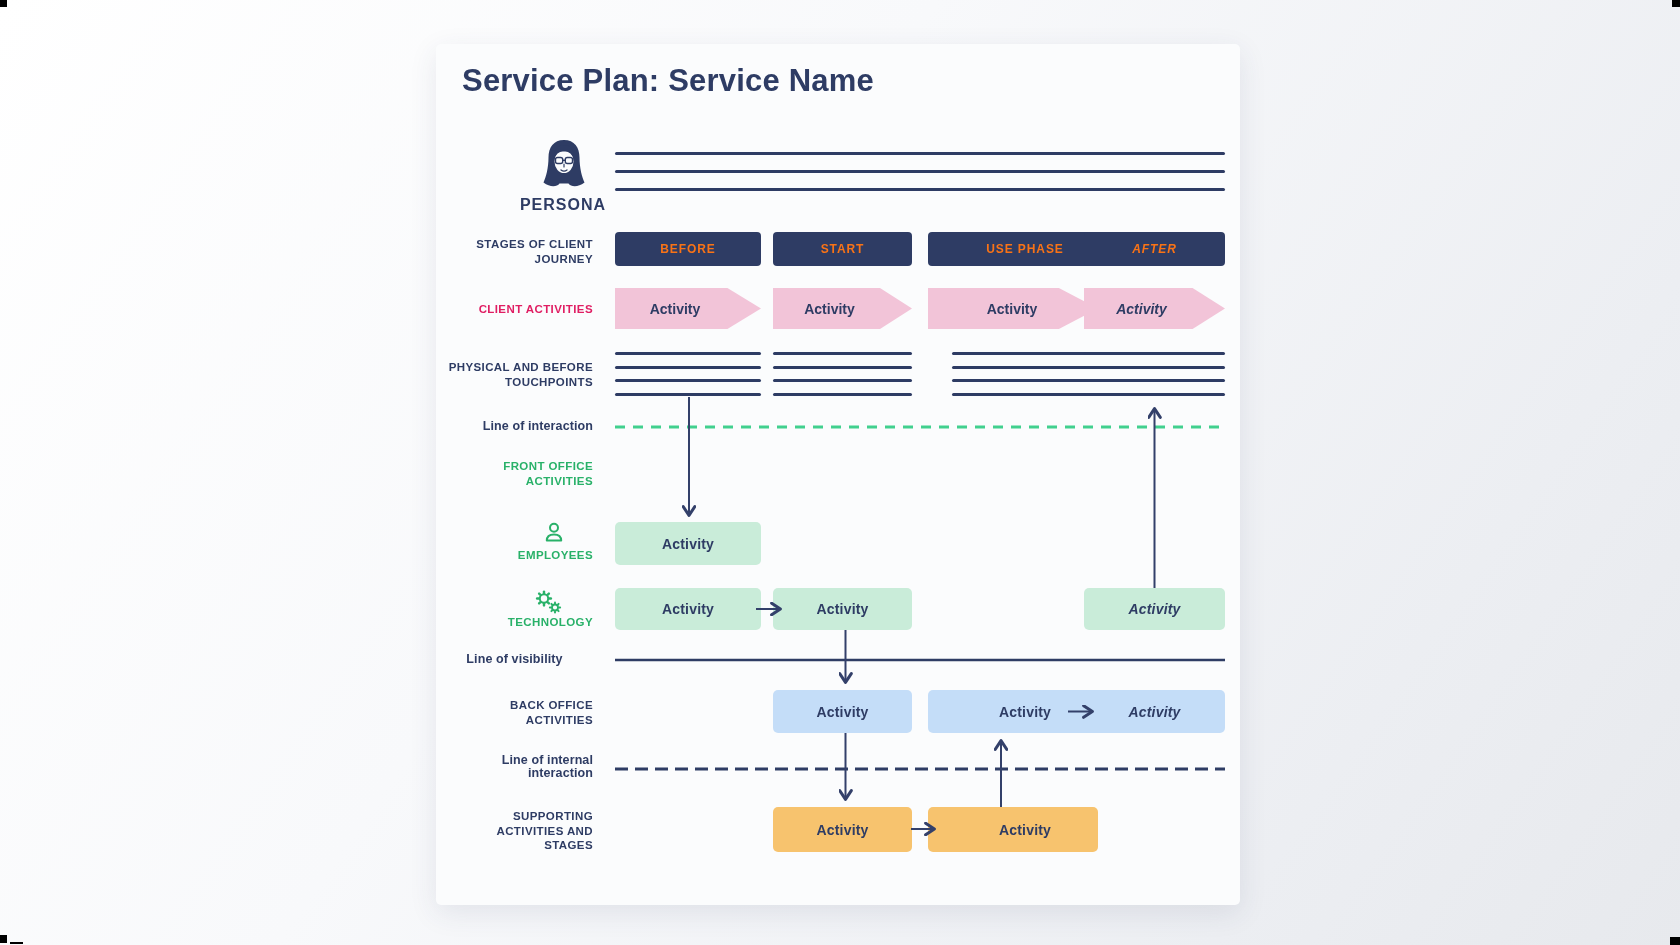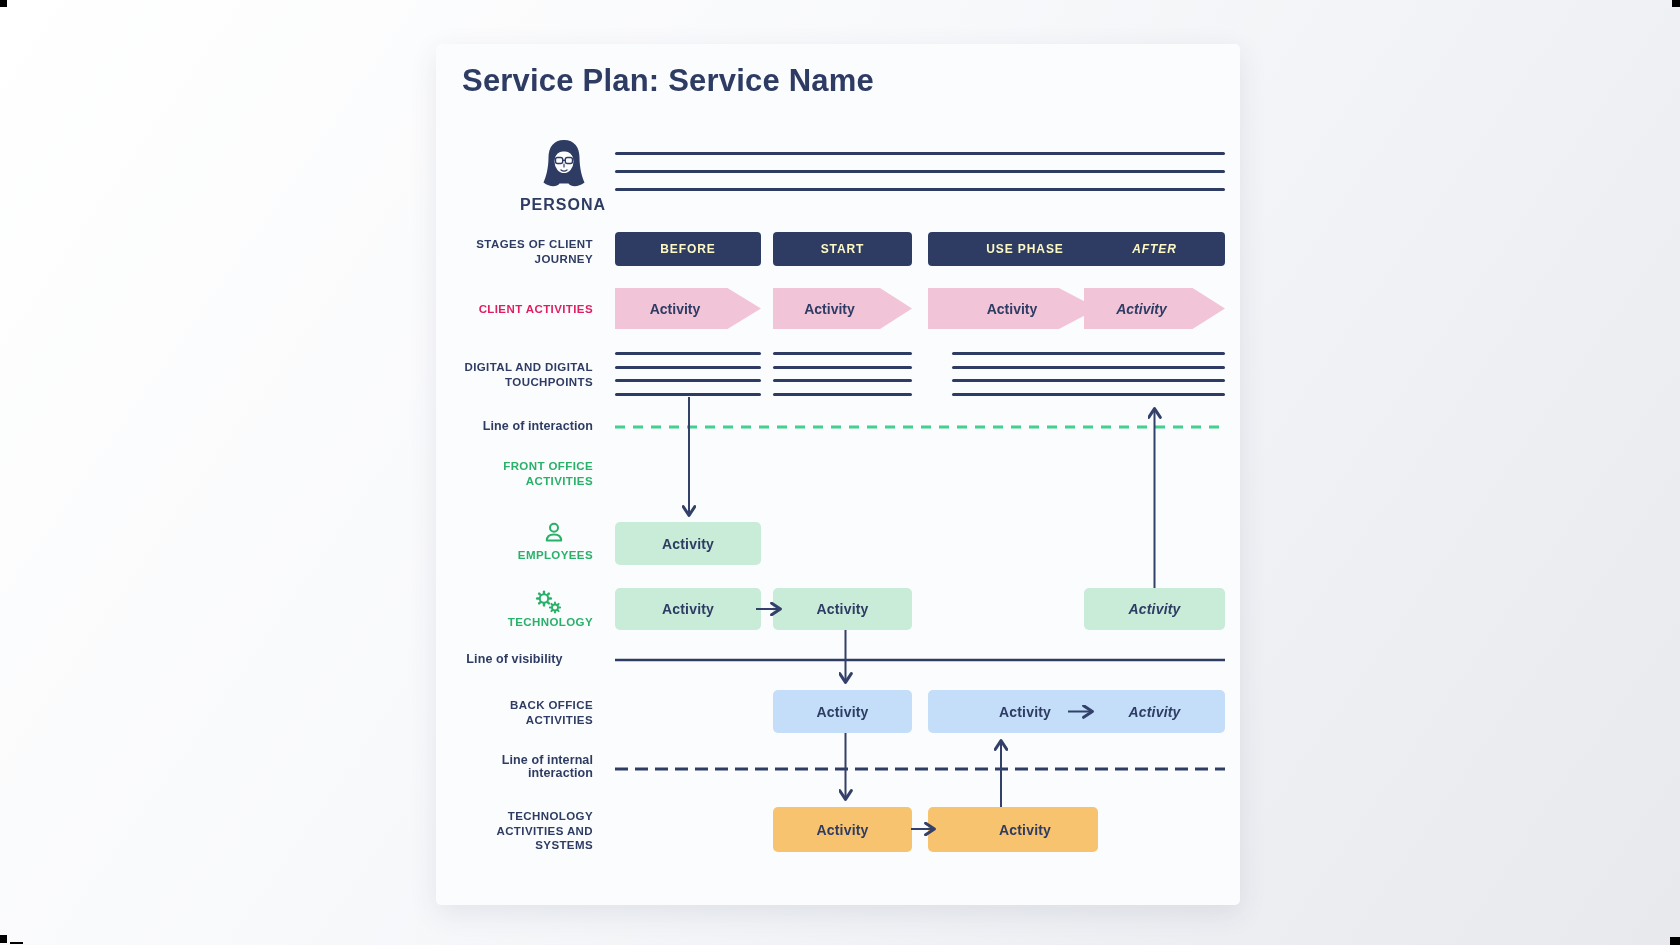--- a/index.html
+++ b/index.html
@@ -24,21 +24,21 @@
   .c3{left:492px;width:146px;padding-left:24px;} .c4{left:648px;width:141px;font-style:italic;}
 
   
   .abox{position:absolute;display:flex;align-items:center;justify-content:center;
         border-radius:5px;font-weight:700;font-size:14px;color:#2e3c64;letter-spacing:.2px;}
   .mint{background:#c9ecd9;}
   .blue{background:#c4ddf8;}
   .orange{background:#f7c36e;}
 
   .stage-btn{position:absolute;top:188px;height:34px;background:#2e3c64;border-radius:4px;
-             display:flex;align-items:center;justify-content:center;color:#fef9c3;
+             display:flex;align-items:center;justify-content:center;color:#f97316;
              font-weight:700;font-size:12px;letter-spacing:.9px;}
   .stage-arrow{position:absolute;top:244px;height:41px;background:#f2c4d8;
                clip-path:polygon(0 0,77% 0,100% 50%,77% 100%,0 100%);
                display:flex;align-items:center;justify-content:center;
                font-weight:700;font-size:14px;color:#2e3c64;padding-right:0;}
   .stage-arrow span{margin-right:26px;}
 
   .p-line{position:absolute;left:179px;width:610px;height:3px;background:#2e3c64;border-radius:2px;}
   .tp-group{position:absolute;top:308px;height:44px;display:flex;flex-direction:column;justify-content:space-between;}
   .tp-line{height:3px;background:#2e3c64;border-radius:2px;}
@@ -99,21 +99,21 @@
         <span>Activity</span>
       </div>
     <div class="stage-arrow c3">
         <span>Activity</span>
       </div>
     <div class="stage-arrow c4">
         <span>Activity</span>
       </div>
 
     <div class="lbl" style="top:316px;">
-      <div class="t" style="max-width:148px;">DIGITAL AND DIGITAL TOUCHPOINTS</div>
+      <div class="t" style="max-width:148px;">PHYSICAL AND BEFORE TOUCHPOINTS</div>
     </div>
     <div class="tp-group c1">
       <div class="tp-line"></div>
         <div class="tp-line"></div>
         <div class="tp-line"></div>
         <div class="tp-line"></div>
     </div>
     <div class="tp-group c2">
       <div class="tp-line"></div>
         <div class="tp-line"></div>
@@ -195,21 +195,21 @@
     </div>
     <div class="abox blue c2" style="top:646px;height:43px;">Activity</div>
     <div class="abox blue c3" style="top:646px;height:43px;">Activity</div>
     <div class="abox blue c4" style="top:646px;height:43px;">Activity</div>
 
     <div class="lbl" style="top:710px;">
       <div class="t sentence" style="max-width:105px;">Line of internal interaction</div>
     </div>
 
     <div class="lbl" style="top:765px;">
-      <div class="t" style="max-width:118px;">TECHNOLOGY ACTIVITIES AND SYSTEMS</div>
+      <div class="t" style="max-width:118px;">SUPPORTING ACTIVITIES AND STAGES</div>
     </div>
     <div class="abox orange c2" style="top:763px;height:45px;">Activity</div>
     <div class="abox orange c3" style="top:763px;height:45px;">Activity</div>
 
     <svg class="overlay" width="804" height="861" viewBox="0 0 804 861">
       <defs>
         <marker id="ah" markerWidth="7" markerHeight="7" refX="5.2" refY="3.5" orient="auto" markerUnits="strokeWidth">
           <path d="M1 0.6 L5.4 3.5 L1 6.4" fill="none" stroke="#33406a" stroke-width="1.5" stroke-linecap="round" stroke-linejoin="round"></path>
         </marker>
       </defs>

